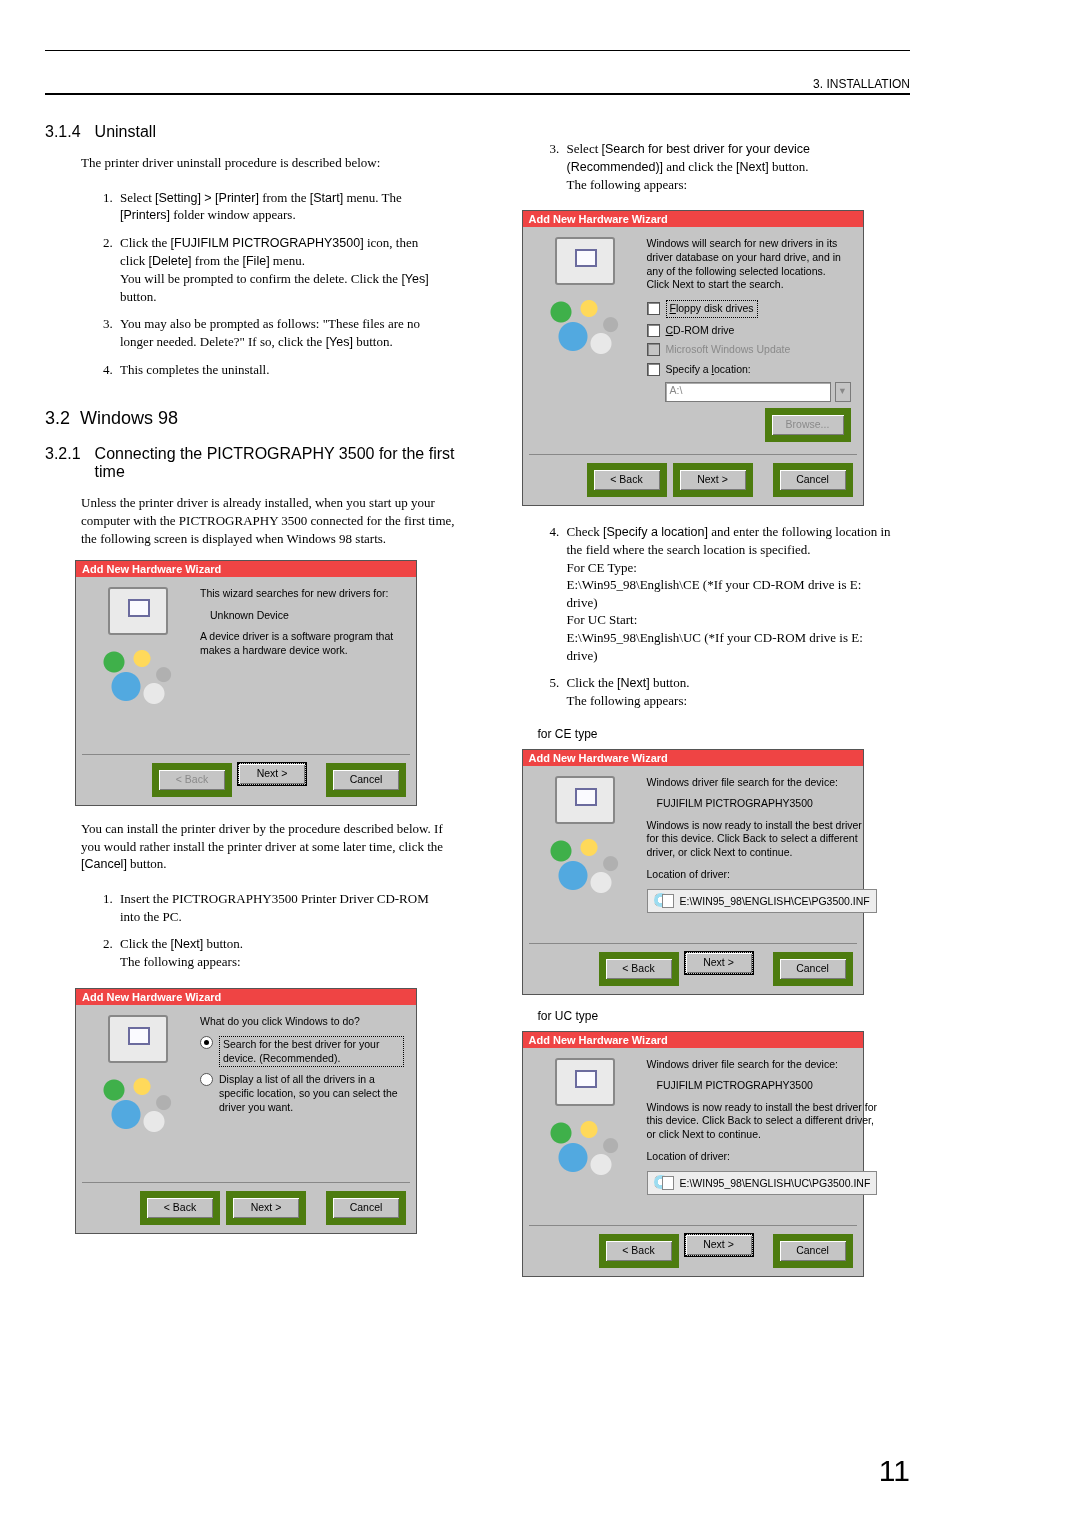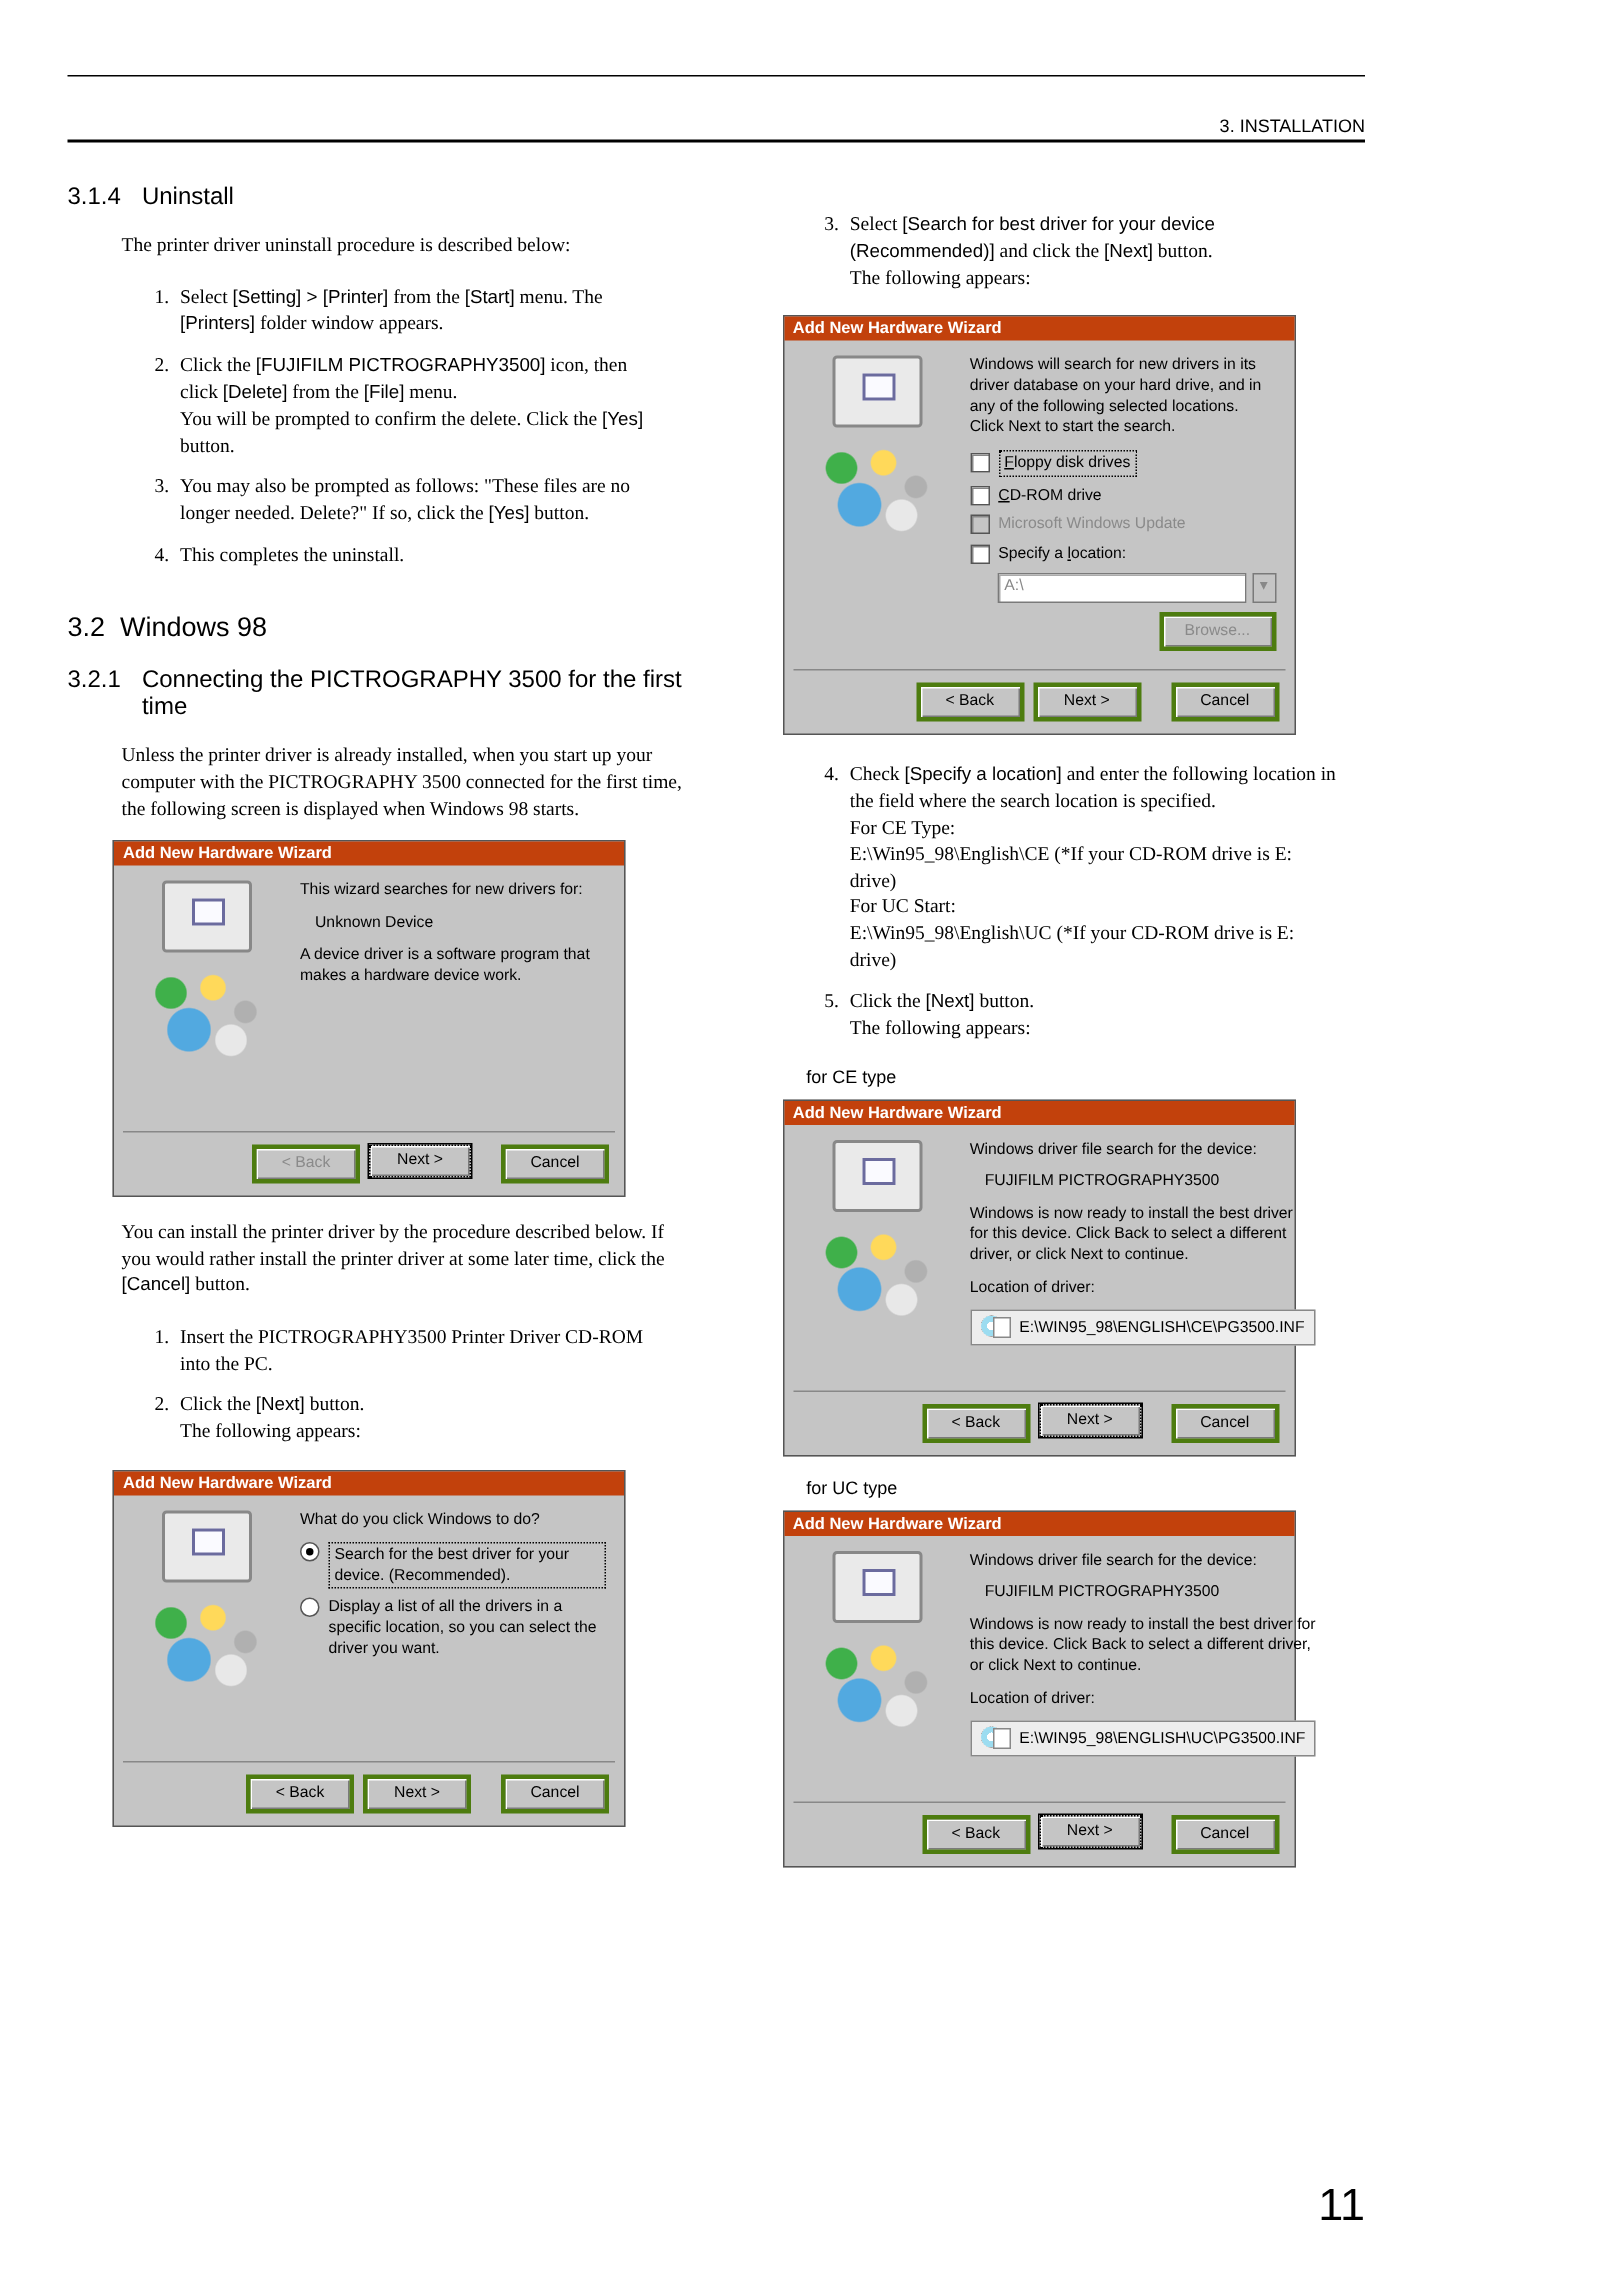--- a/index.html
+++ b/index.html
@@ -78,21 +78,21 @@
     margin-left: 30px;
     margin-top: 8px;
     margin-bottom: 14px;
     border: 1px solid #555;
     background: #c5c5c5;
     font-family: "MS Sans Serif", Arial, sans-serif;
     font-size: 10.5px;
     color: #000;
   }
   .wiz-title {
-    background: #c2410c;
+    background: #ef4444;
     color: #fff;
     padding: 2px 6px;
     font-weight: bold;
     font-size: 11px;
   }
   .wiz-body {
     display: flex;
     padding: 10px 12px 12px 12px;
     min-height: 155px;
   }
@@ -138,21 +138,21 @@
   .wiz-buttons {
     display: flex;
     justify-content: flex-end;
     gap: 6px;
     padding: 8px 10px;
   }
   .wiz-btn {
     width: 66px;
     height: 20px;
     background: #c5c5c5;
-    border: 3px solid #4d7c0f;
+    border: 7px solid #4d7c0f;
     box-shadow: inset 1px 1px 0 #fff, inset -1px -1px 0 #7a7a7a;
     font-size: 10.5px;
     text-align: center;
     line-height: 18px;
     font-family: inherit;
     cursor: default;
   }
   .wiz-btn.disabled { color: #8a8a8a; }
   .wiz-btn.default { border: 1px dotted #000; outline: 1px solid #000; }
   .chk {

